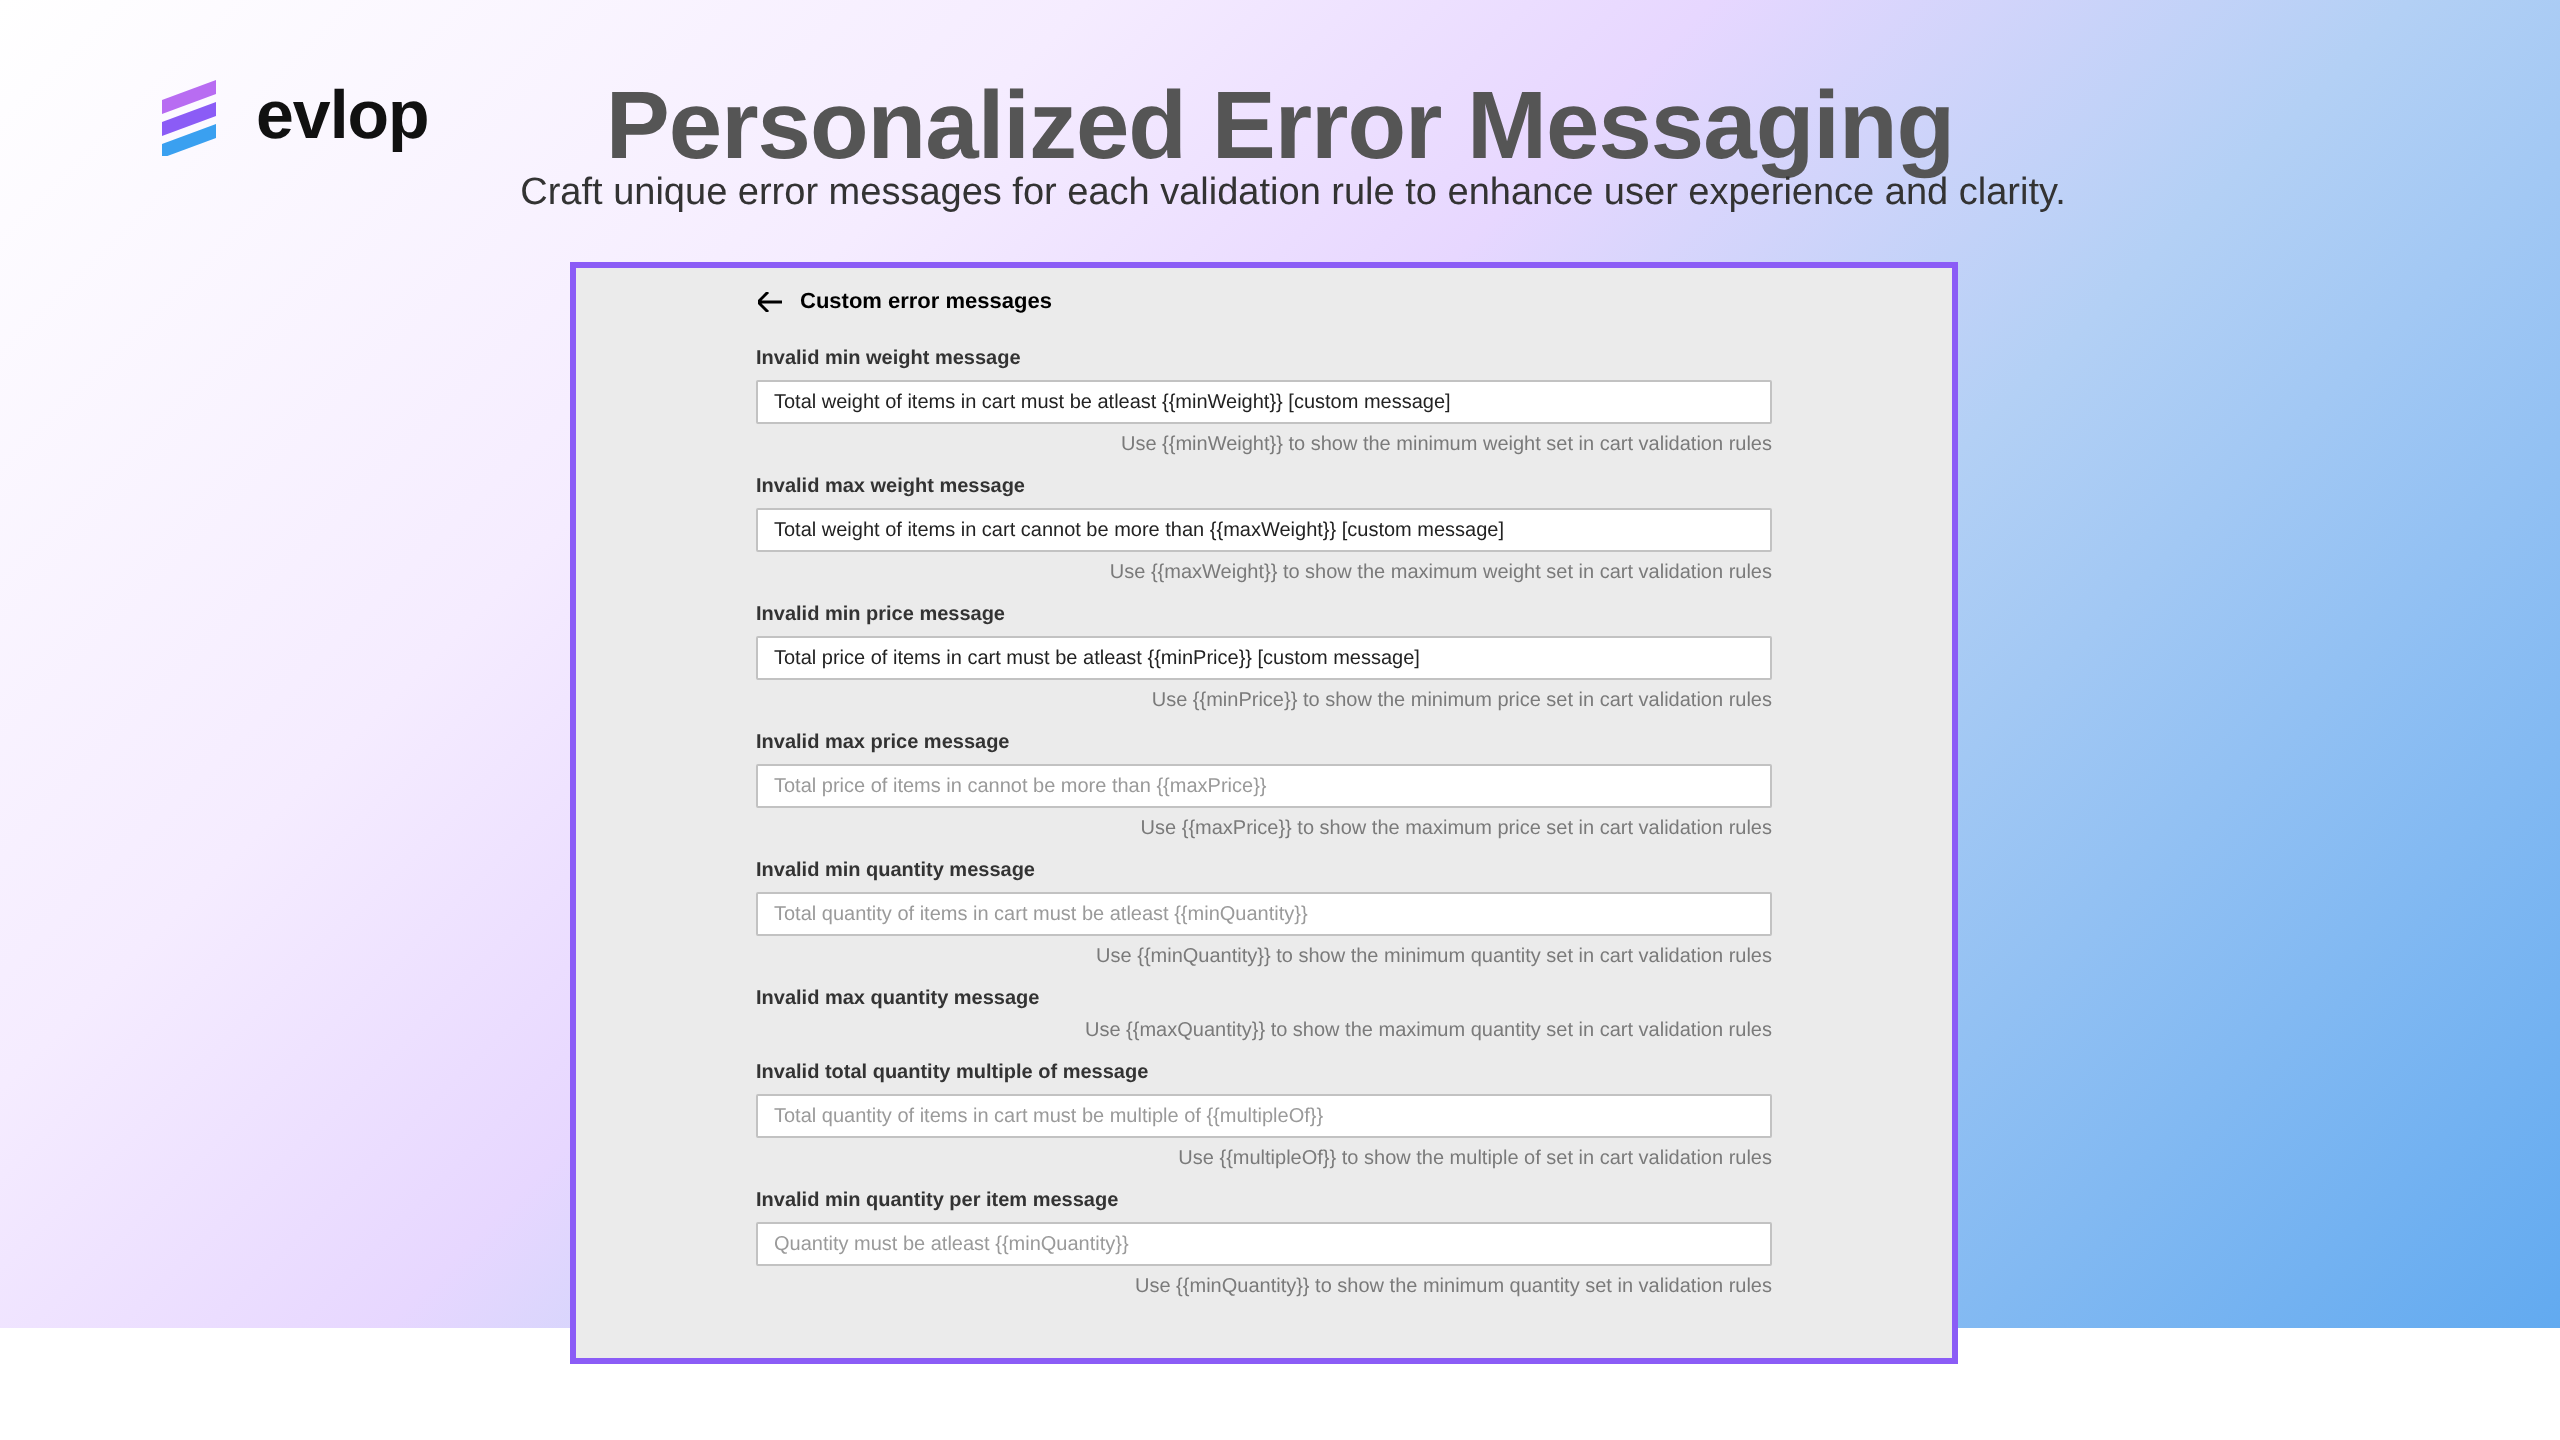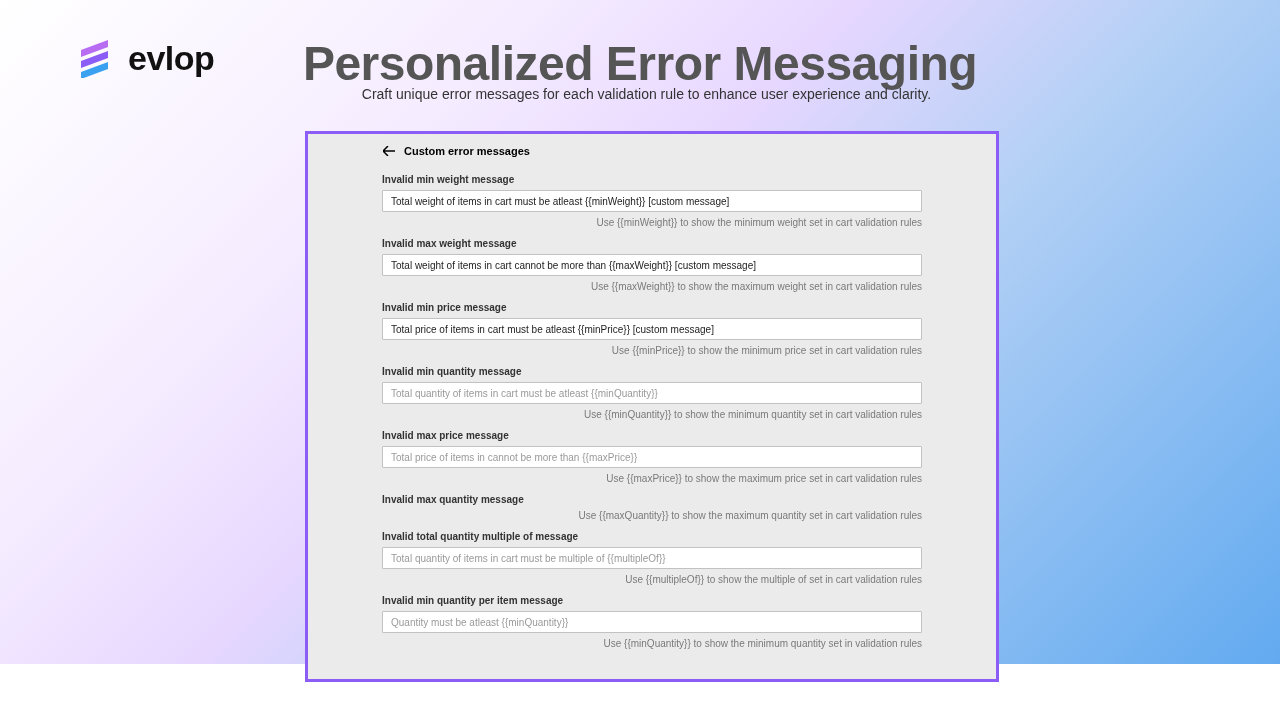--- a/index.html
+++ b/index.html
@@ -17,29 +17,29 @@
   .logo-mark svg { width: 40px; height: 40px; }
   .logo-text { font-size: 34px; font-weight: 700; color: #111; letter-spacing: -0.5px; }
   .headline {
     position: absolute; top: 36px; left: 0; right: 0;
     text-align: center;
     font-size: 48px; font-weight: 700; color: #555; letter-spacing: -0.5px;
   }
   .subhead {
     position: absolute; top: 86px; left: 0; right: 0;
     text-align: center;
-    font-size: 14px; font-weight: 400; color: #333; margin-left: 13px;
+    font-size: 19px; font-weight: 400; color: #333; margin-left: 13px;
   }
   .panel {
     position: absolute;
-    top: 131px; left: 305px;
+    top: 131px; left: 285px;
     width: 694px; height: 551px;
     border: 3px solid #8b5cf6;
     background: #ebebeb;
-    padding: 10px 0;
+    padding: 10px 16px;
     overflow: hidden;
   }
   .panel-header {
     display: flex; align-items: center;
     padding: 0 0 6px 74px;
     font-size: 11px; font-weight: 700; color: #000;
   }
   .back-arrow {
     display: inline-flex; align-items: center; justify-content: center;
     width: 14px; height: 14px; margin-right: 8px;
@@ -86,20 +86,20 @@
             <path d="M5 0 L0 5 L5 10 M0 5 H12" stroke="#000" stroke-width="1.5" fill="none"></path>
           </svg>
       </span>
       <span>Custom error messages</span>
     </div>
 
     <div class="form" id="form">
         <div class="group"><div class="label">Invalid min weight message</div><input class="input" type="text" value="Total weight of items in cart must be atleast {{minWeight}} [custom message]" style=""><div class="help">Use {{minWeight}} to show the minimum weight set in cart validation rules</div></div>
         <div class="group"><div class="label">Invalid max weight message</div><input class="input" type="text" value="Total weight of items in cart cannot be more than {{maxWeight}} [custom message]" style=""><div class="help">Use {{maxWeight}} to show the maximum weight set in cart validation rules</div></div>
         <div class="group"><div class="label">Invalid min price message</div><input class="input" type="text" value="Total price of items in cart must be atleast {{minPrice}} [custom message]" style=""><div class="help">Use {{minPrice}} to show the minimum price set in cart validation rules</div></div>
+        <div class="group"><div class="label">Invalid max price message</div><input class="input" type="text" placeholder="Total price of items in cannot be more than {{maxPrice}}" style=""><div class="help">Use {{maxPrice}} to show the maximum price set in cart validation rules</div></div>
         <div class="group"><div class="label">Invalid min quantity message</div><input class="input" type="text" placeholder="Total quantity of items in cart must be atleast {{minQuantity}}" style=""><div class="help">Use {{minQuantity}} to show the minimum quantity set in cart validation rules</div></div>
-        <div class="group"><div class="label">Invalid max price message</div><input class="input" type="text" placeholder="Total price of items in cannot be more than {{maxPrice}}" style=""><div class="help">Use {{maxPrice}} to show the maximum price set in cart validation rules</div></div>
         <div class="group"><div class="label">Invalid max quantity message</div><div class="help">Use {{maxQuantity}} to show the maximum quantity set in cart validation rules</div></div>
         <div class="group"><div class="label">Invalid total quantity multiple of message</div><input class="input" type="text" placeholder="Total quantity of items in cart must be multiple of {{multipleOf}}" style=""><div class="help">Use {{multipleOf}} to show the multiple of set in cart validation rules</div></div>
         <div class="group"><div class="label">Invalid min quantity per item message</div><input class="input" type="text" placeholder="Quantity must be atleast {{minQuantity}}" style=""><div class="help">Use {{minQuantity}} to show the minimum quantity set in validation rules</div></div>
       </div>
   </div>
 </div>
 
 </body></html>

